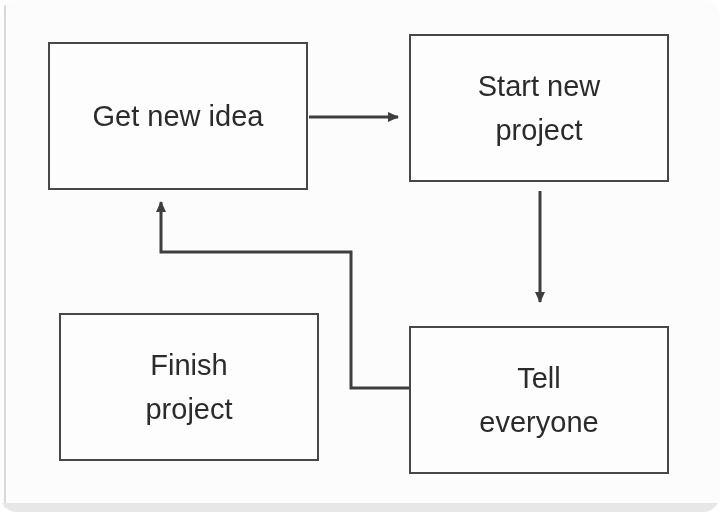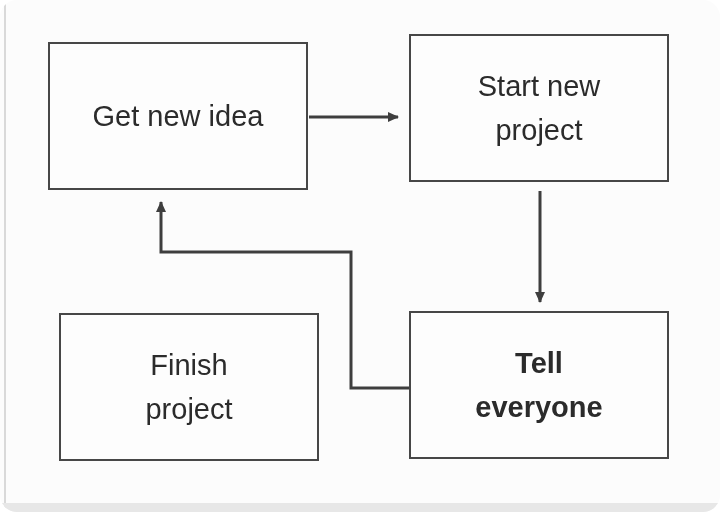--- a/index.html
+++ b/index.html
@@ -35,21 +35,21 @@
     align-items: center;
     justify-content: center;
     color: #2b2b2b;
     font-size: 29px;
     line-height: 44px;
     text-align: center;
   }
   .node-get-new-idea    { left: 48px;  top: 42px;  }
   .node-start-new-project{ left: 409px; top: 34px;  }
   .node-finish-project  { left: 59px;  top: 313px; }
-  .node-tell-everyone   { left: 409px; top: 311px; font-weight: bold; }
+  .node-tell-everyone   { left: 409px; top: 326px; }
   .edge-line-left {
     position: absolute;
     left: 4px;
     top: 0;
     width: 1.5px;
     height: 512px;
     background: #d9d9d9;
   }
   .bottom-bar {
     position: absolute;

